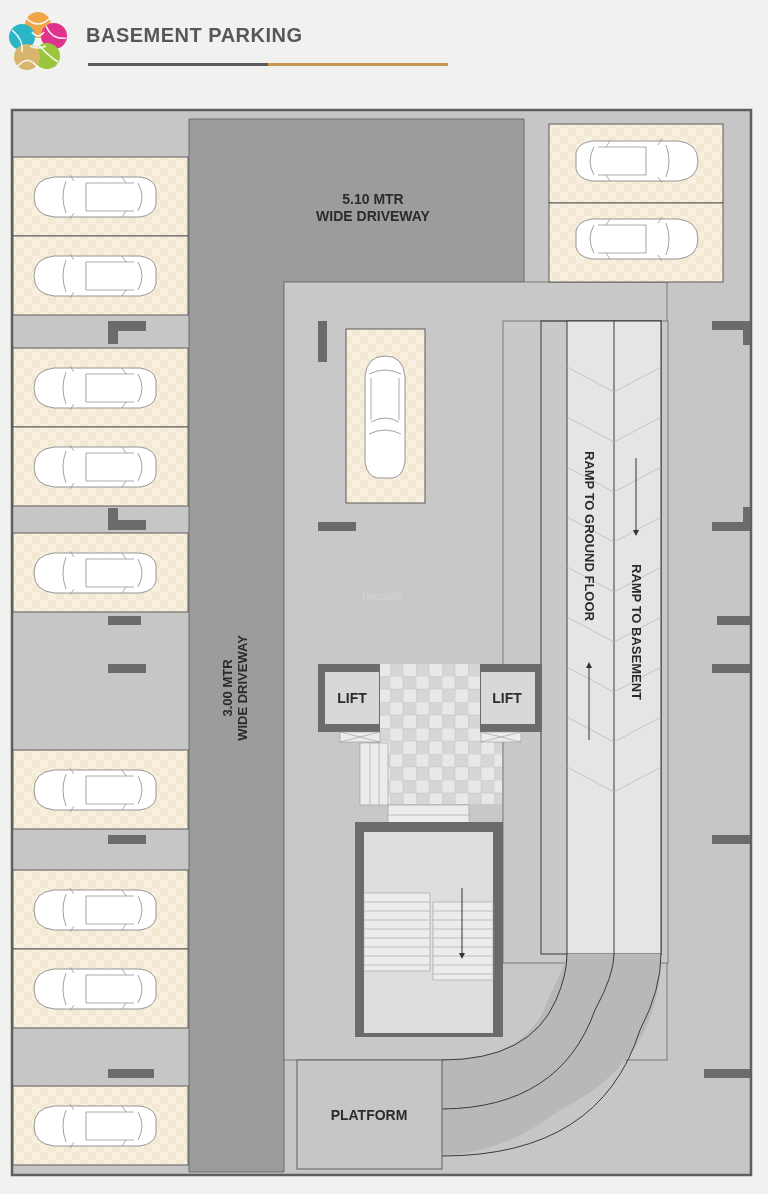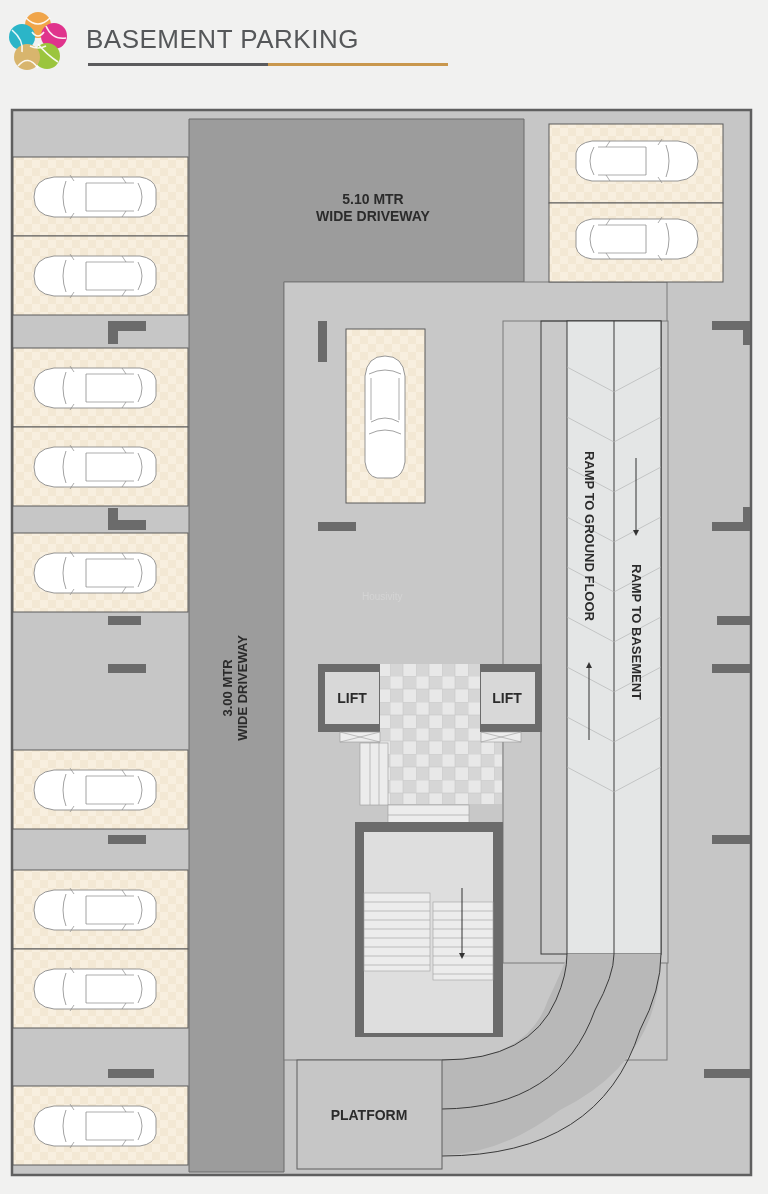--- a/index.html
+++ b/index.html
@@ -1,19 +1,19 @@
 <!DOCTYPE html>
 <html><head>
 <meta charset="utf-8">
 <style>
   html,body{margin:0;padding:0;}
   body{width:768px;height:1194px;background:#f1f1f0;position:relative;overflow:hidden;font-family:"Liberation Sans","DejaVu Sans",sans-serif;}
   .header{position:absolute;left:0;top:0;width:768px;height:90px;}
   .logo{position:absolute;left:6px;top:10px;width:64px;height:64px;}
-  .title{position:absolute;left:86px;top:24px;font-size:26px;color:#555759;letter-spacing:0.5px;font-weight:normal;}
+  .title{position:absolute;left:86px;top:24px;font-size:20px;color:#555759;letter-spacing:0.5px;font-weight:bold;}
   .rule-dark{position:absolute;left:88px;top:63px;width:180px;height:3px;background:#5b5b5d;}
   .rule-gold{position:absolute;left:268px;top:63px;width:180px;height:3px;background:#c9974d;}
   .plan{position:absolute;left:0;top:0;}
   .lbl{font-family:"Liberation Sans","DejaVu Sans",sans-serif;font-weight:bold;fill:#2b2b2b;}
 </style>
 </head>
 <body>
 
 <div class="header">
   <svg class="logo" viewBox="0 0 64 64">

